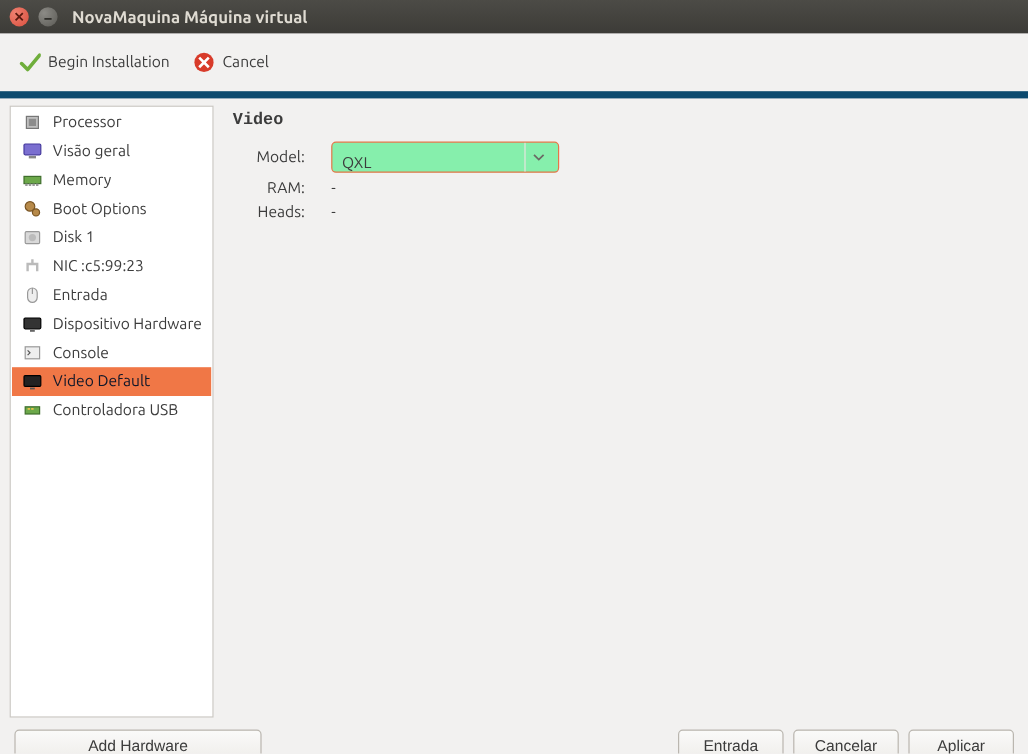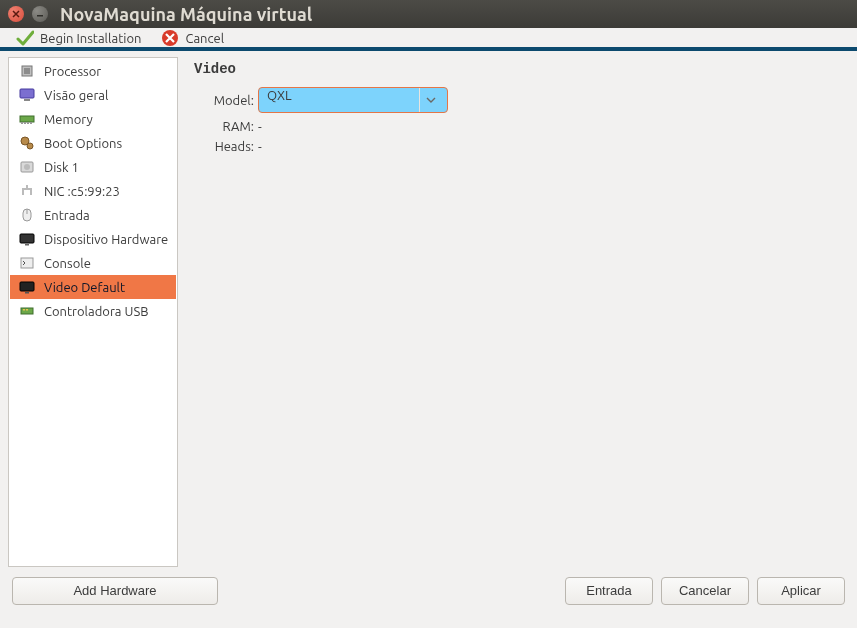--- a/index.html
+++ b/index.html
@@ -19,26 +19,26 @@
       align-items: center;
       padding: 0 8px;
       gap: 8px;
     }
     .tb-btn {
       width: 16px; height: 16px; border-radius: 50%;
       display: flex; align-items: center; justify-content: center;
     }
     .tb-close { background: radial-gradient(circle at 30% 30%, #f08070, #d84f3e); }
     .tb-min   { background: radial-gradient(circle at 30% 30%, #8c8b86, #5b5a55); }
-    .tb-title { color: #dfdbd2; font-weight: bold; font-size: 18px; margin-left: 4px; }
+    .tb-title { color: #dfdbd2; font-weight: bold; font-size: 14px; margin-left: 4px; }
 
     .toolbar {
-      height: 23px;
+      height: 54px;
       background: #f2f1f0;
-      border-bottom: 4px solid #0c4a6e;
+      border-bottom: 6px solid #0c4a6e;
       display: flex; align-items: center;
       padding: 0 10px; gap: 8px;
     }
     .tool-item {
       display: flex; align-items: center; gap: 6px;
       padding: 3px 6px; border-radius: 3px;
       cursor: pointer;
     }
     .ico { width: 18px; height: 18px; display: inline-flex; align-items: center; justify-content: center; }
 
@@ -67,26 +67,26 @@
     .sb-icon { width: 18px; height: 18px; display:flex; align-items:center; justify-content:center; flex-shrink:0;}
 
     .content {
       flex: 1;
       padding: 4px 8px;
     }
     .section-title { font-weight: bold; font-size: 14px; margin-bottom: 10px; font-family: Liberation Mono, monospace; }
     .form-row {
       display: flex; align-items: center; margin-bottom: 6px;
     }
-    .form-label { width: 60px; text-align: right; margin-right: 4px; color:#3c3c3c;}
+    .form-label { width: 60px; text-align: right; margin-right: 22px; color:#3c3c3c;}
     .value { color:#3c3c3c; }
     .combo {
-      display: flex; align-items: flex-start;
+      display: flex; align-items: flex-end;
       width: 190px; height: 26px;
-      background: #7dd3fc;
+      background: #86efac;
       border: 1px solid #e47647;
       border-radius: 4px;
       padding: 0 6px 0 8px;
       justify-content: space-between;
     }
     .combo-arrow-box {
       width: 22px; height: 100%; display:flex; align-items:center; justify-content:center;
       border-left: 1px solid #e7e4e0;
     }
 

